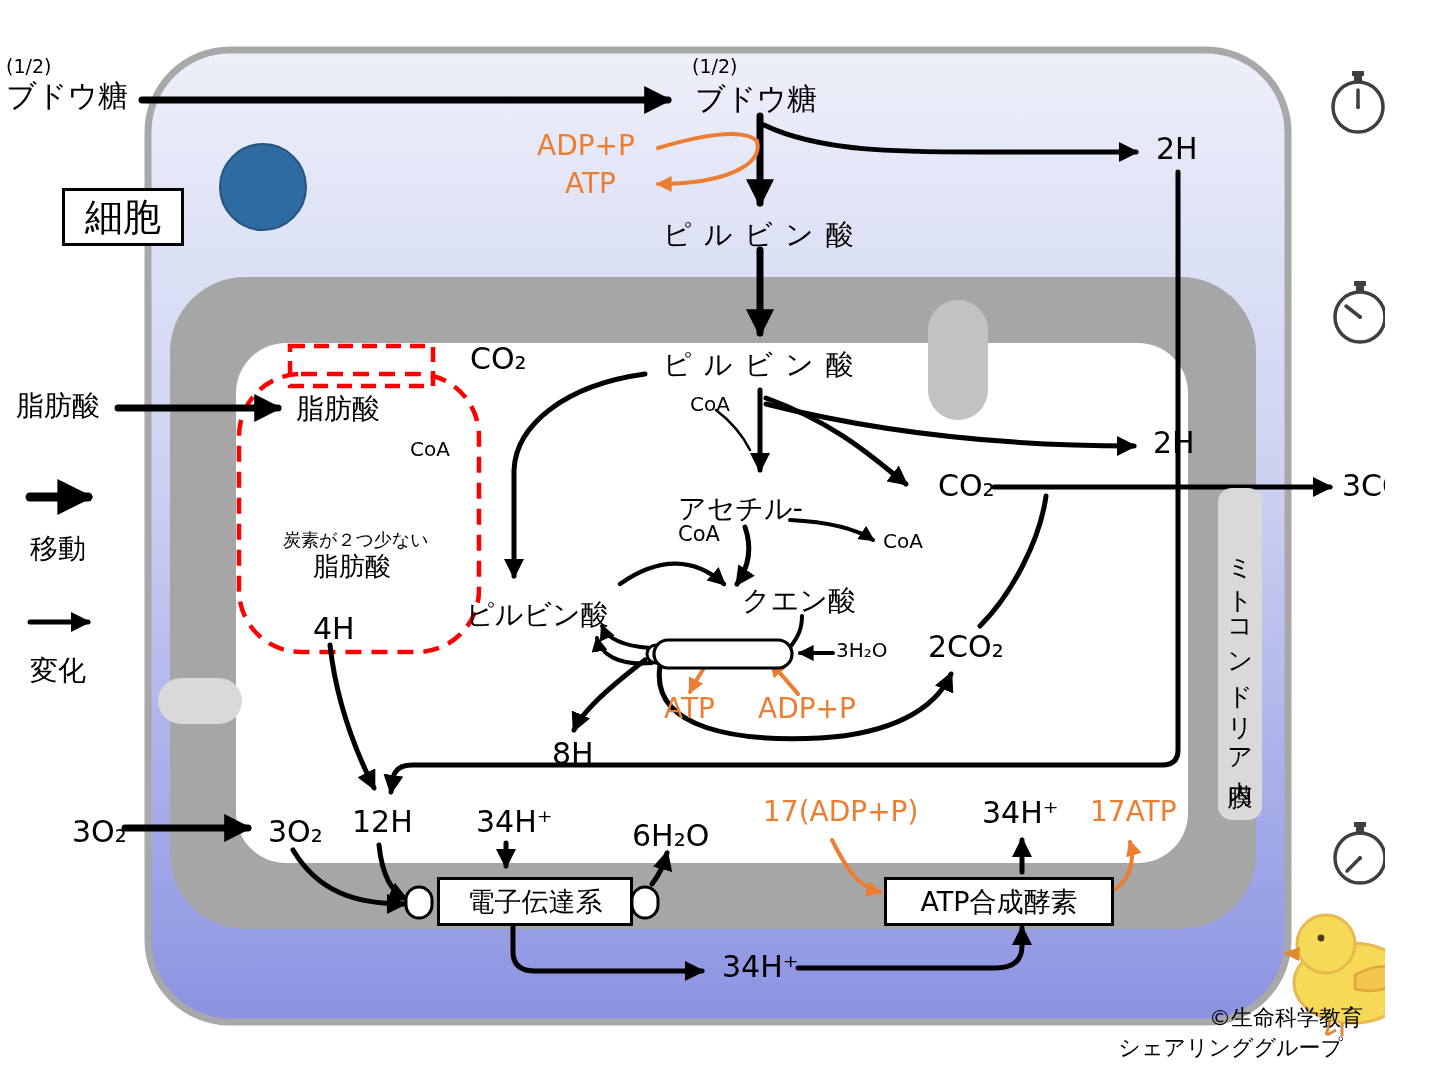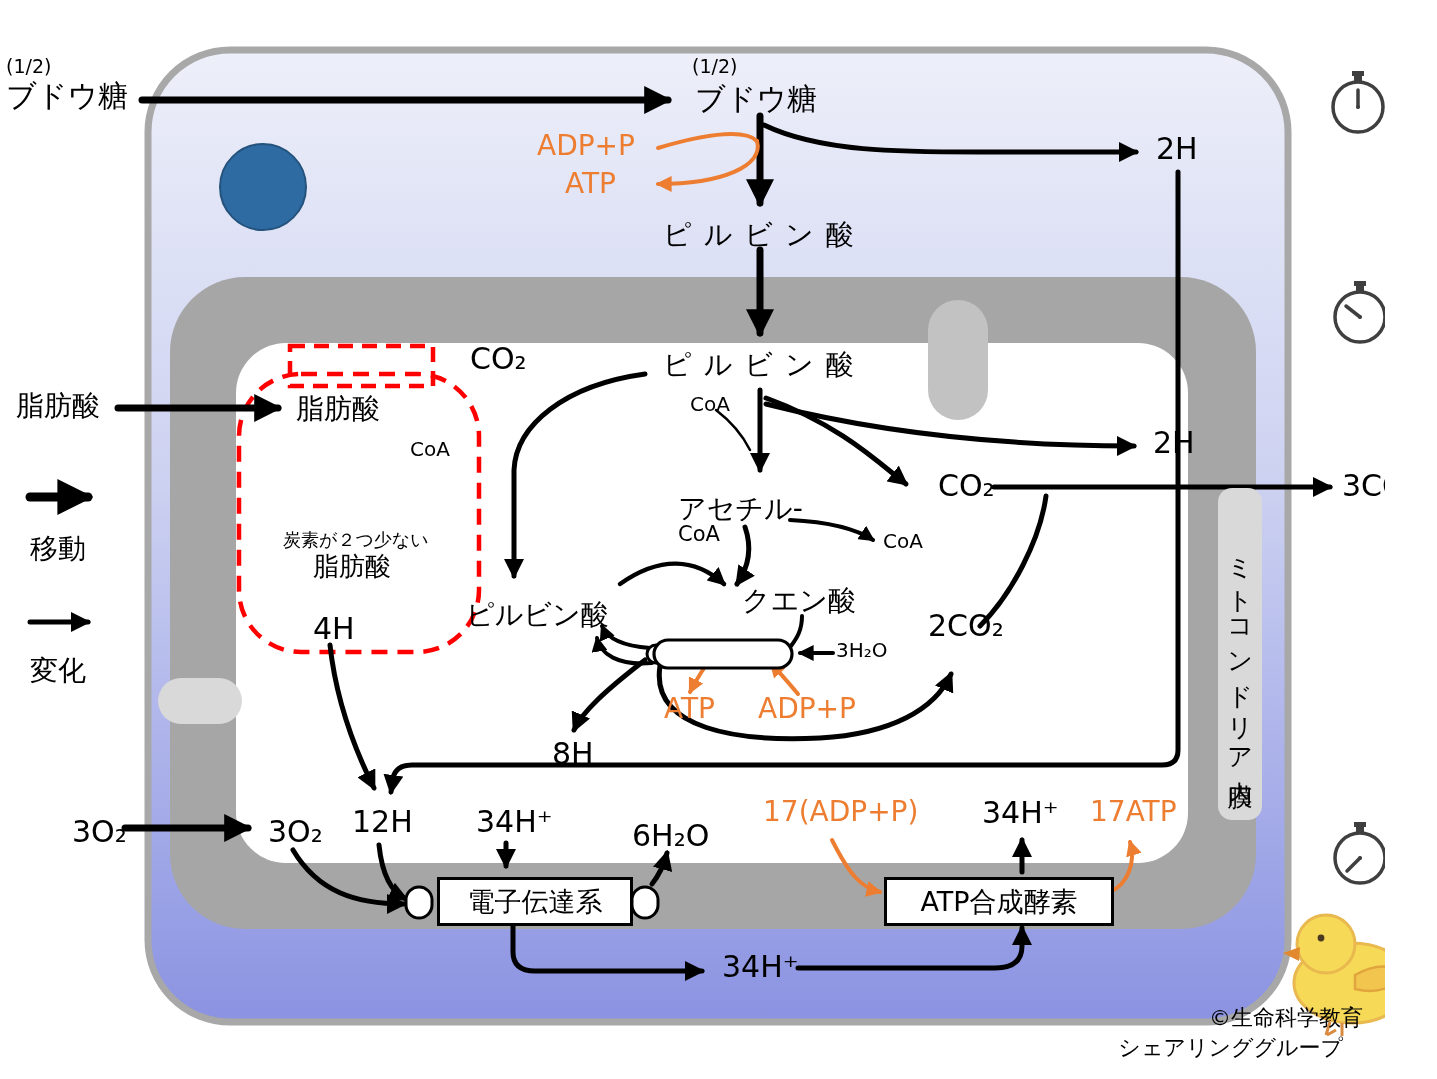--- a/index.html
+++ b/index.html
@@ -153,36 +153,37 @@
 
   <div class="lbl s19" style="left:6px;top:57px">(1/2)</div>
   <div class="lbl s30" style="left:6px;top:80px">ブドウ糖</div>
   <div class="lbl s19" style="left:692px;top:57px">(1/2)</div>
   <div class="lbl s30" style="left:695px;top:83px">ブドウ糖</div>
   <div class="lbl s28 org" style="left:537px;top:131px">ADP+P</div>
   <div class="lbl s28 org" style="left:565px;top:169px">ATP</div>
   <div class="lbl s28 trk" style="left:663px;top:220px">ピルビン酸</div>
   <div class="lbl s30" style="left:1156px;top:133px">2H</div>
 
+  <div class="box s38" style="left:62px;top:188px;width:116px;height:52px">細胞</div>
 
   <div class="lbl s30" style="left:470px;top:343px">CO₂</div>
   <div class="lbl s28 trk" style="left:663px;top:350px">ピルビン酸</div>
   <div class="lbl s20" style="left:690px;top:394px">CoA</div>
 
   <div class="lbl row" style="left:678px;top:494px">
     <span class="s28">アセチル-</span>
       <span class="s21">CoA</span>
   </div>
   <div class="lbl s20" style="left:883px;top:531px">CoA</div>
   <div class="lbl s28" style="left:742px;top:586px">クエン酸</div>
   <div class="lbl s28" style="left:466px;top:600px">ピルビン酸</div>
   <div class="lbl s20" style="left:836px;top:640px">3H₂O</div>
   <div class="lbl s28 org" style="left:664px;top:694px">ATP</div>
   <div class="lbl s28 org" style="left:758px;top:694px">ADP+P</div>
-  <div class="lbl s30" style="left:928px;top:610px">2CO₂</div>
+  <div class="lbl s30" style="left:928px;top:631px">2CO₂</div>
   <div class="lbl s30" style="left:938px;top:470px">CO₂</div>
   <div class="lbl s30" style="left:1153px;top:427px">2H</div>
   <div class="lbl s30" style="left:1342px;top:470px">3CO₂</div>
 
   <div class="lbl s28" style="left:16px;top:391px">脂肪酸</div>
   <div class="lbl s28" style="left:296px;top:394px">脂肪酸</div>
   <div class="lbl s20" style="left:410px;top:439px">CoA</div>
   <div class="lbl s18" style="left:283px;top:531px">炭素が２つ少ない</div>
   <div class="lbl s26" style="left:313px;top:553px">脂肪酸</div>
   <div class="lbl s30" style="left:313px;top:613px">4H</div>

